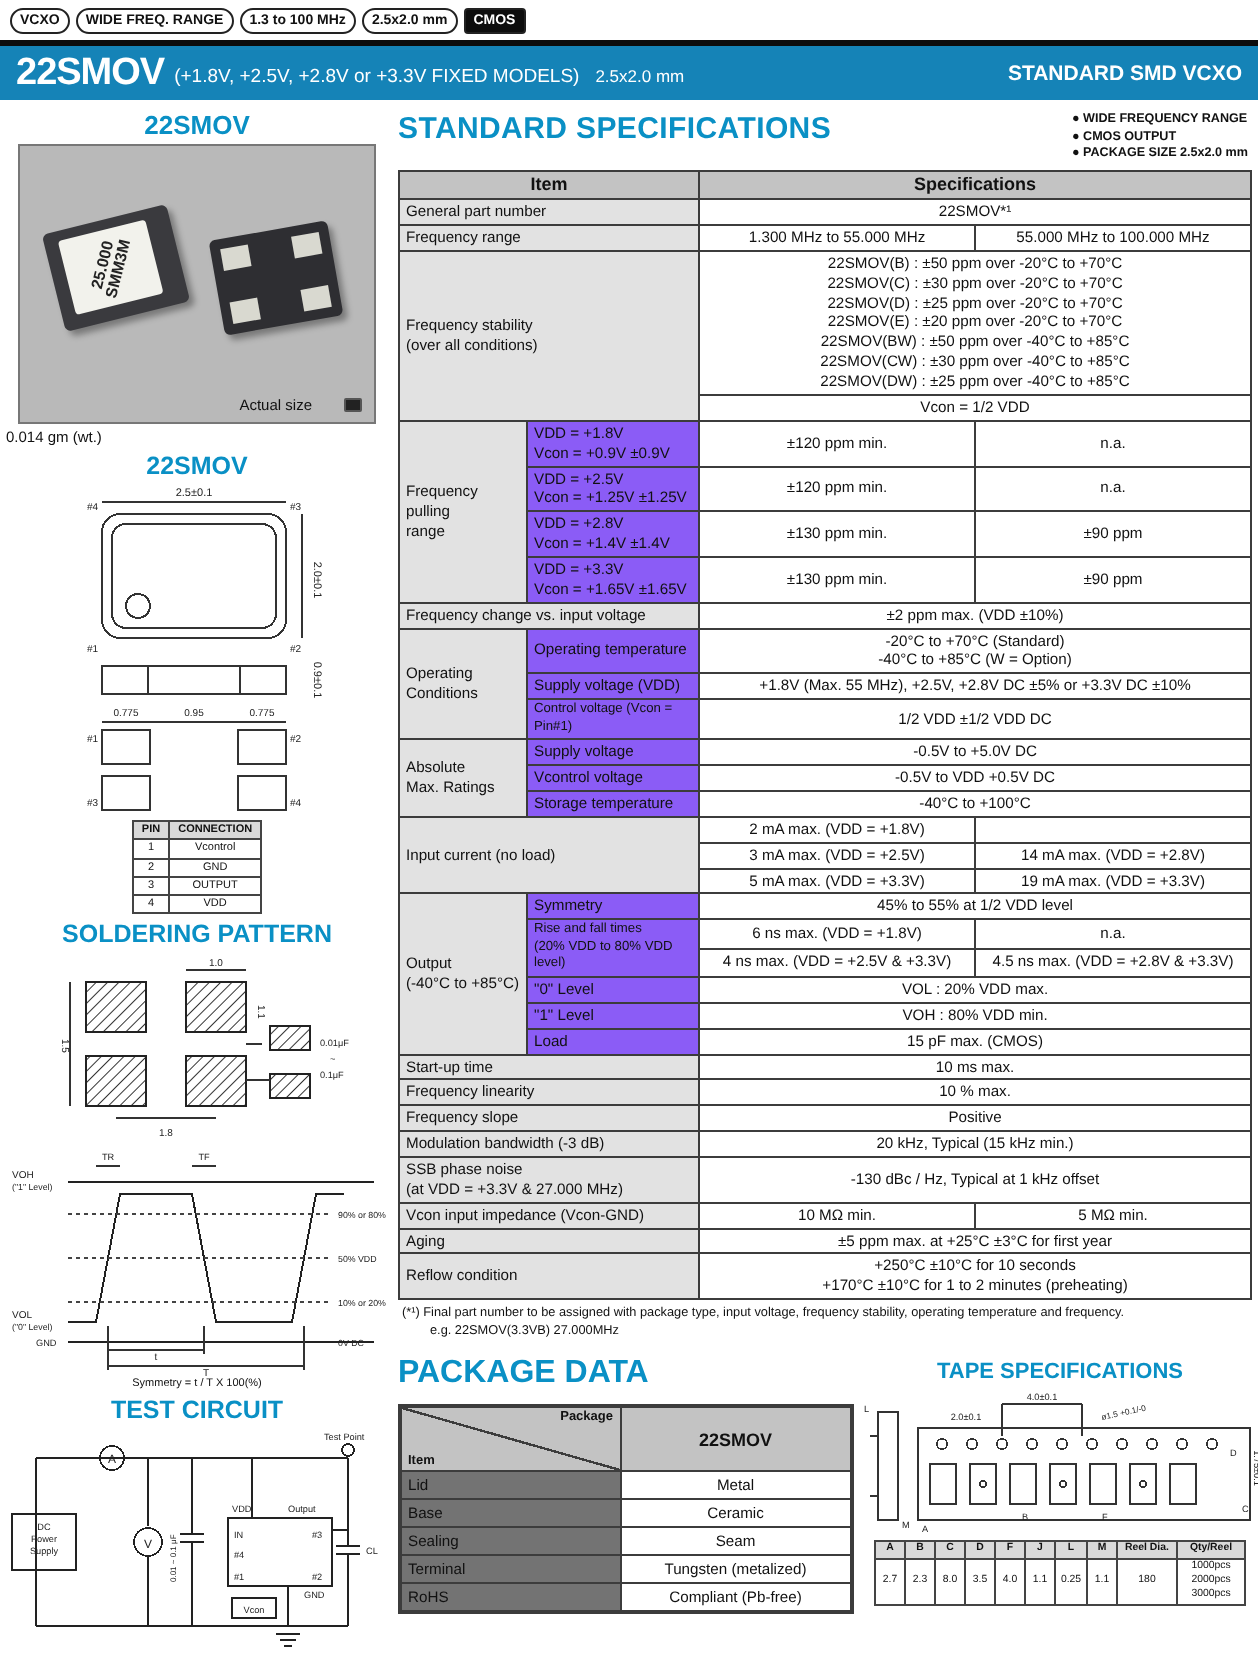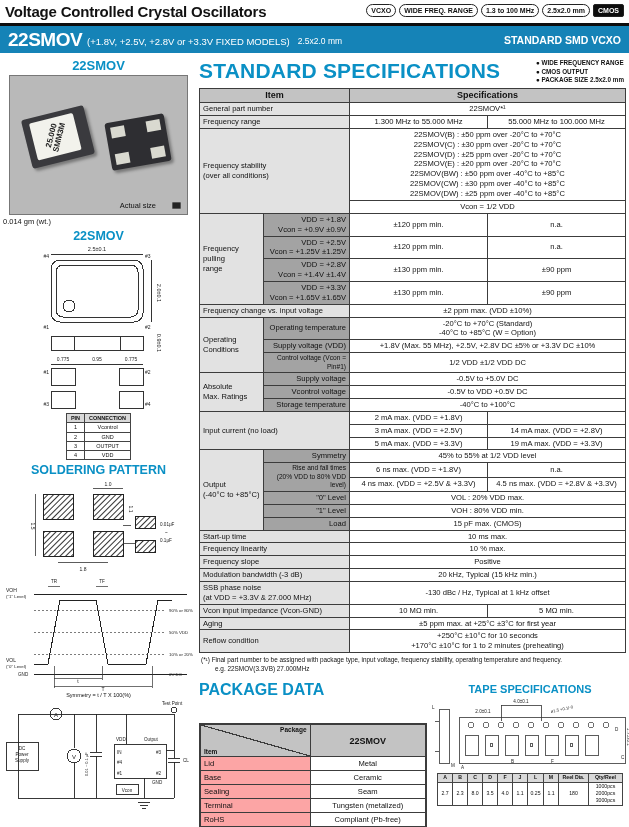--- a/index.html
+++ b/index.html
@@ -34,55 +34,54 @@
   .as-icon { width:9px; height:7px; background:#222; border:1px solid #555; border-radius:1px; display:inline-block; }
   .weight { font-size:7.5px; margin:2px 8px 2px 0; }
   .sec-title { font-size:12.5px; text-align:center; margin:3px 0 1px 0; }
   .pin-table { border-collapse:collapse; margin:1px auto 2px auto; font-size:5.5px; }
   .pin-table td { border:1px solid #444; padding:0 4px; text-align:center; line-height:1.5; }
   .pin-table .ph { background:#d9d9d9; font-weight:bold; }
   .svg-wrap { display:block; margin:0 auto; }
   .tiny-caption { font-size:5.5px; text-align:center; margin-top:0px; }
   
   .spec-head-row { display:flex; justify-content:space-between; align-items:flex-start; margin-bottom:3px; }
-  .spec-title { font-size:21px; letter-spacing:0.2px; }
+  .spec-title { font-size:15px; letter-spacing:0.2px; }
   .bullets { font-size:6.3px; font-weight:bold; line-height:1.35; text-align:left; }
   .bullets div::before { content:"● "; }
   table.spec { border-collapse:collapse; table-layout:fixed; width:426px; font-size:7.6px; }
   .spec td { border:1px solid #3c3c3c; padding:1px 3px; line-height:1.3; vertical-align:middle; white-space:pre-line; overflow:hidden; }
   .spec td.h { background:#c3c3c3; font-weight:bold; text-align:center; font-size:9px; }
   .spec td.i { background:#e2e2e2; }
-  .spec td.s { background:#a3a3a3;text-align:right; }
+  .spec td.s { background:#8b5cf6; }
   .spec td.sm { font-size:6.6px; }
   .spec td.v { text-align:center; }
   .footnote { font-size:6.4px; margin:3px 0 6px 2px; line-height:1.35; }
   
   .bottom-row { display:flex; gap:4px; }
-  .pd-title { font-size:16px; margin:2px 0 24px 0; }
+  .pd-title { font-size:16px; margin:2px 0 6px 0; }
   table.pkg { border-collapse:collapse; table-layout:fixed; width:226px; font-size:7.6px; border:2px solid #3c3c3c; }
   .pkg td { border:1px solid #3c3c3c; padding:2px 3px; white-space:pre-line; }
-  .pkg .pi { background:#fca5a5; }
+  .pkg .pi { background:#737373; }
   .pkg .pv { text-align:center; }
   .pkg .diag { position:relative; height:20px; background:linear-gradient(to top right, #c3c3c3 calc(50% - 0.6px), #3c3c3c calc(50% - 0.6px), #3c3c3c calc(50% + 0.6px), #c3c3c3 calc(50% + 0.6px)); }
   .pkg .diag .tr { position:absolute; top:1px; right:3px; font-size:6.5px; font-weight:bold; }
   .pkg .diag .bl { position:absolute; bottom:1px; left:3px; font-size:6.5px; font-weight:bold; }
   .pkg .colhead { background:#c3c3c3; font-weight:bold; text-align:center; font-size:9px; }
   .tape-col { width:200px; }
   .tape-title { font-size:11px; text-align:center; margin:4px 0 2px 0; }
   table.tape { border-collapse:collapse; table-layout:fixed; font-size:5.2px; margin:2px auto 0 auto; }
   .tape td { border:1px solid #444; text-align:center; padding:0 1px; line-height:1.4; white-space:pre-line; }
   .tape .th { background:#d9d9d9; font-weight:bold; }
   svg text { font-family:"Liberation Sans",sans-serif; fill:#222; }
   svg { shape-rendering:crispEdges; }
 </style>
 </head>
 <body>
 
 <div class="page-header">
-  <div class="header-title">Voltage Controlled Crystal Oscillators</div>
   <div class="badges">
     <span class="badge">VCXO</span>
     <span class="badge">WIDE FREQ. RANGE</span>
     <span class="badge">1.3 to 100 MHz</span>
     <span class="badge">2.5x2.0 mm</span>
     <span class="badge dark">CMOS</span>
   </div>
 </div>
 
 <div class="title-bar">
@@ -236,20 +235,21 @@
       <text x="98" y="9" font-size="4.6" text-anchor="middle">TF</text>
       <text x="165" y="38" font-size="4.4">90% or 80% VDD</text>
       <text x="165" y="60" font-size="4.4">50% VDD</text>
       <text x="165" y="82" font-size="4.4">10% or 20% VDD</text>
       <text x="165" y="102" font-size="4.4">0V DC</text>
       <text x="74" y="109" font-size="5" text-anchor="middle">t</text>
       <text x="99" y="117" font-size="5" text-anchor="middle">T</text>
     </svg>
     <div class="tiny-caption">Symmetry = t / T X 100(%)</div>
 
+    <div class="sec-title h-blue">TEST CIRCUIT</div>
     <svg class="svg-wrap" width="190" height="112" viewBox="0 0 190 112">
       <g stroke="#222" stroke-width="0.9" fill="none">
         <line x1="14" y1="16" x2="170" y2="16"></line>
         <line x1="14" y1="16" x2="14" y2="100"></line>
           <line x1="14" y1="100" x2="170" y2="100"></line>
         <rect x="2" y="44" width="32" height="28"></rect>
         <circle cx="52" cy="16" r="6"></circle>
         <line x1="70" y1="16" x2="70" y2="50"></line>
           <circle cx="70" cy="58" r="7"></circle>
           <line x1="70" y1="65" x2="70" y2="100"></line>

